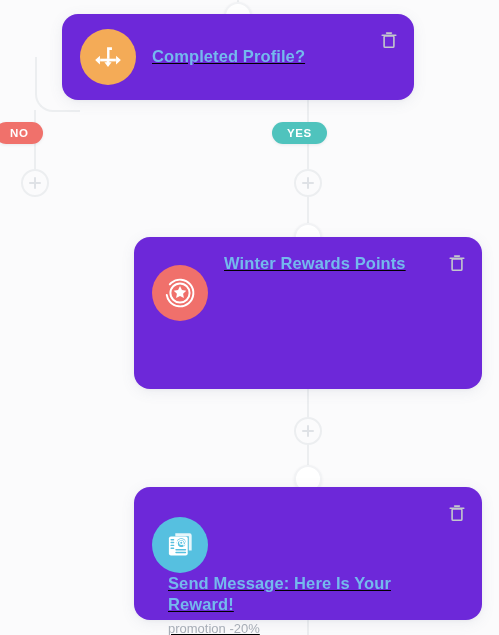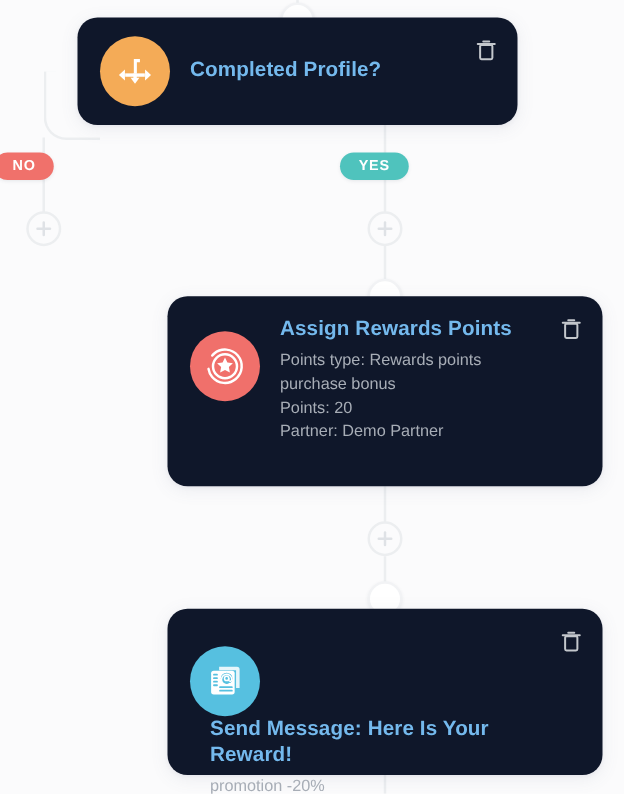--- a/index.html
+++ b/index.html
@@ -80,27 +80,28 @@
     letter-spacing: 0.6px;
     display: flex;
     align-items: center;
     justify-content: center;
     box-shadow: 0 1px 3px rgba(60,70,90,0.10);
   }
 
   
   .card {
     position: absolute;
-    background: #0f172a;
+    background: #6d28d9;
     border-radius: 16px;
     box-shadow: 0 3px 14px rgba(95,110,135,0.10),
                 0 1px 3px rgba(95,110,135,0.06);
     display: flex;
     align-items: flex-start;
     padding: 16px 18px;
+    text-decoration: underline;
   }
 
   .card-icon {
     flex: 0 0 auto;
     width: 56px;
     height: 56px;
     border-radius: 50%;
     display: flex;
     align-items: center;
     justify-content: center;
@@ -238,27 +239,21 @@
       <svg width="32" height="32" viewBox="0 0 34 34" aria-hidden="true">
         <g fill="none" stroke="#ffffff" stroke-linecap="round">
           <circle cx="17" cy="17" r="14.2" stroke-width="2.1" stroke-dasharray="52 12" transform="rotate(-40 17 17)"></circle>
           <circle cx="17" cy="17" r="10.2" stroke-width="2.1"></circle>
         </g>
         <path fill="#ffffff" d="M17 9.6 l2.05 4.3 4.65 0.62 -3.42 3.22 0.87 4.65 -4.15 -2.25 -4.15 2.25 0.87 -4.65 -3.42 -3.22 4.65 -0.62 Z"></path>
       </svg>
     </div>
 
     <div class="card-body">
-      <div class="card-title">Assign Rewards Points</div>
-      <div class="card-lines">
-        <div class="card-line">Points type: Rewards points</div>
-        <div class="card-line">purchase bonus</div>
-        <div class="card-line">Points: 20</div>
-        <div class="card-line">Partner: Demo Partner</div>
-      </div>
+      <div class="card-title">Winter Rewards Points</div>
     </div>
 
     <div class="trash">
       <svg width="18" height="20" viewBox="0 0 18 20" aria-hidden="true">
         <g fill="none" stroke="#c3c7cc" stroke-width="1.6" stroke-linecap="round">
           <path d="M2.2 5.2 h13.6"></path>
           <path d="M6.6 3.1 h4.8"></path>
           <rect x="4.1" y="5.9" width="9.8" height="11.4" rx="1.1"></rect>
         </g>
       </svg>

